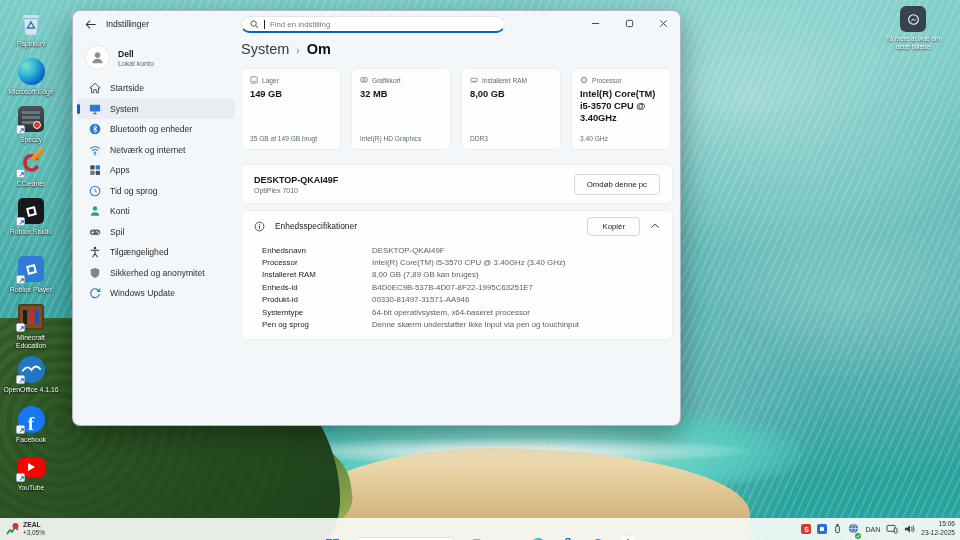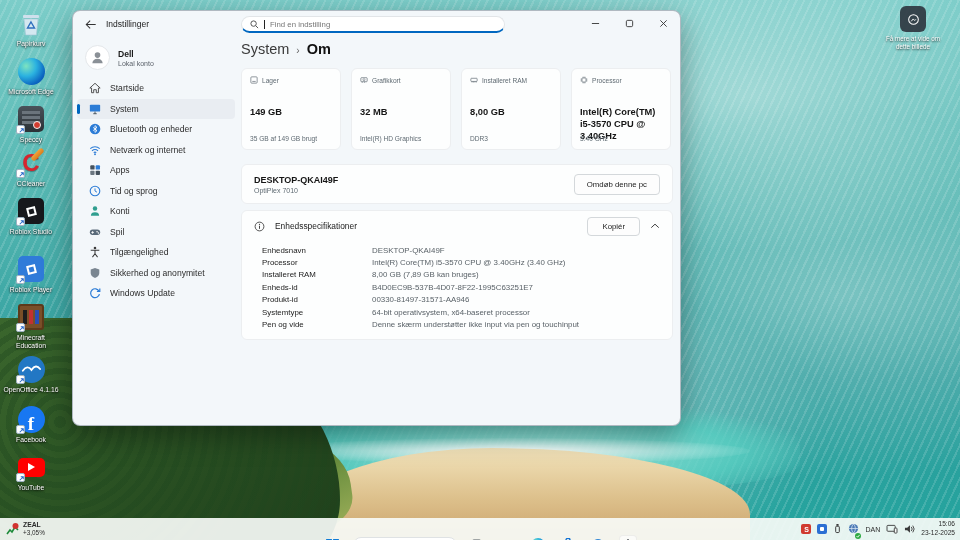--- a/index.html
+++ b/index.html
@@ -71,21 +71,21 @@
 
   .content { position:absolute; left:168px; top:30px; width:432px; bottom:0; }
   .breadcrumb { display:flex; align-items:baseline; gap:7px; }
   .bc-root { font-size:14.5px; color:#3a3a3a; cursor:pointer; }
   .bc-sep { font-size:10px; color:#666; }
   .bc-cur { font-size:14.5px; font-weight:700; color:#111; }
 
   .cards { display:flex; gap:10px; margin-top:11px; }
   .card { position:relative; width:100px; height:82px; background:#fdfefe; border:1px solid #eceef0; border-radius:6px; padding:7px 8px; }
   .card-h { display:flex; align-items:center; gap:4px; font-size:6.6px; color:#5f6a72; }
-  .card-v { margin-top:22px; font-size:9.3px; font-weight:700; color:#151515; line-height:1.3; }
+  .card-v { margin-top:4px; font-size:9.3px; font-weight:700; color:#151515; line-height:1.3; }
   .card-s { position:absolute; left:8px; bottom:7px; font-size:6.6px; color:#5f6a72; }
 
   .devcard { margin-top:14px; height:40px; background:#fdfefe; border:1px solid #eceef0; border-radius:6px;
     display:flex; align-items:center; justify-content:space-between; padding:0 12px; }
   .dev-name { font-size:9px; font-weight:700; color:#151515; }
   .dev-model { font-size:7px; color:#5f6a72; margin-top:2px; }
   .btn { font-size:7.8px; color:#1b1b1b; background:#fdfdfd; border:1px solid #d4d8db; border-radius:4px; padding:5px 12px; cursor:pointer; }
 
   .speccard { margin-top:6px; background:#fdfefe; border:1px solid #eceef0; border-radius:6px; padding-bottom:6px; }
   .spec-head { height:30px; display:flex; align-items:center; padding:0 12px; gap:10px;justify-content:space-between; }
@@ -524,21 +524,21 @@
             </div>
           <div class="spec-row">
               <span class="spec-label">Produkt-id</span>
               <span class="spec-value">00330-81497-31571-AA946</span>
             </div>
           <div class="spec-row">
               <span class="spec-label">Systemtype</span>
               <span class="spec-value">64-bit operativsystem, x64-baseret processor</span>
             </div>
           <div class="spec-row">
-              <span class="spec-label">Pen og vide</span>
+              <span class="spec-label">Pen og sprog</span>
               <span class="spec-value">Denne skærm understøtter ikke input via pen og touchinput</span>
             </div>
         </div>
       </div>
     </div>
   </div>
 
   <div class="taskbar">
 
     <div class="widget">

